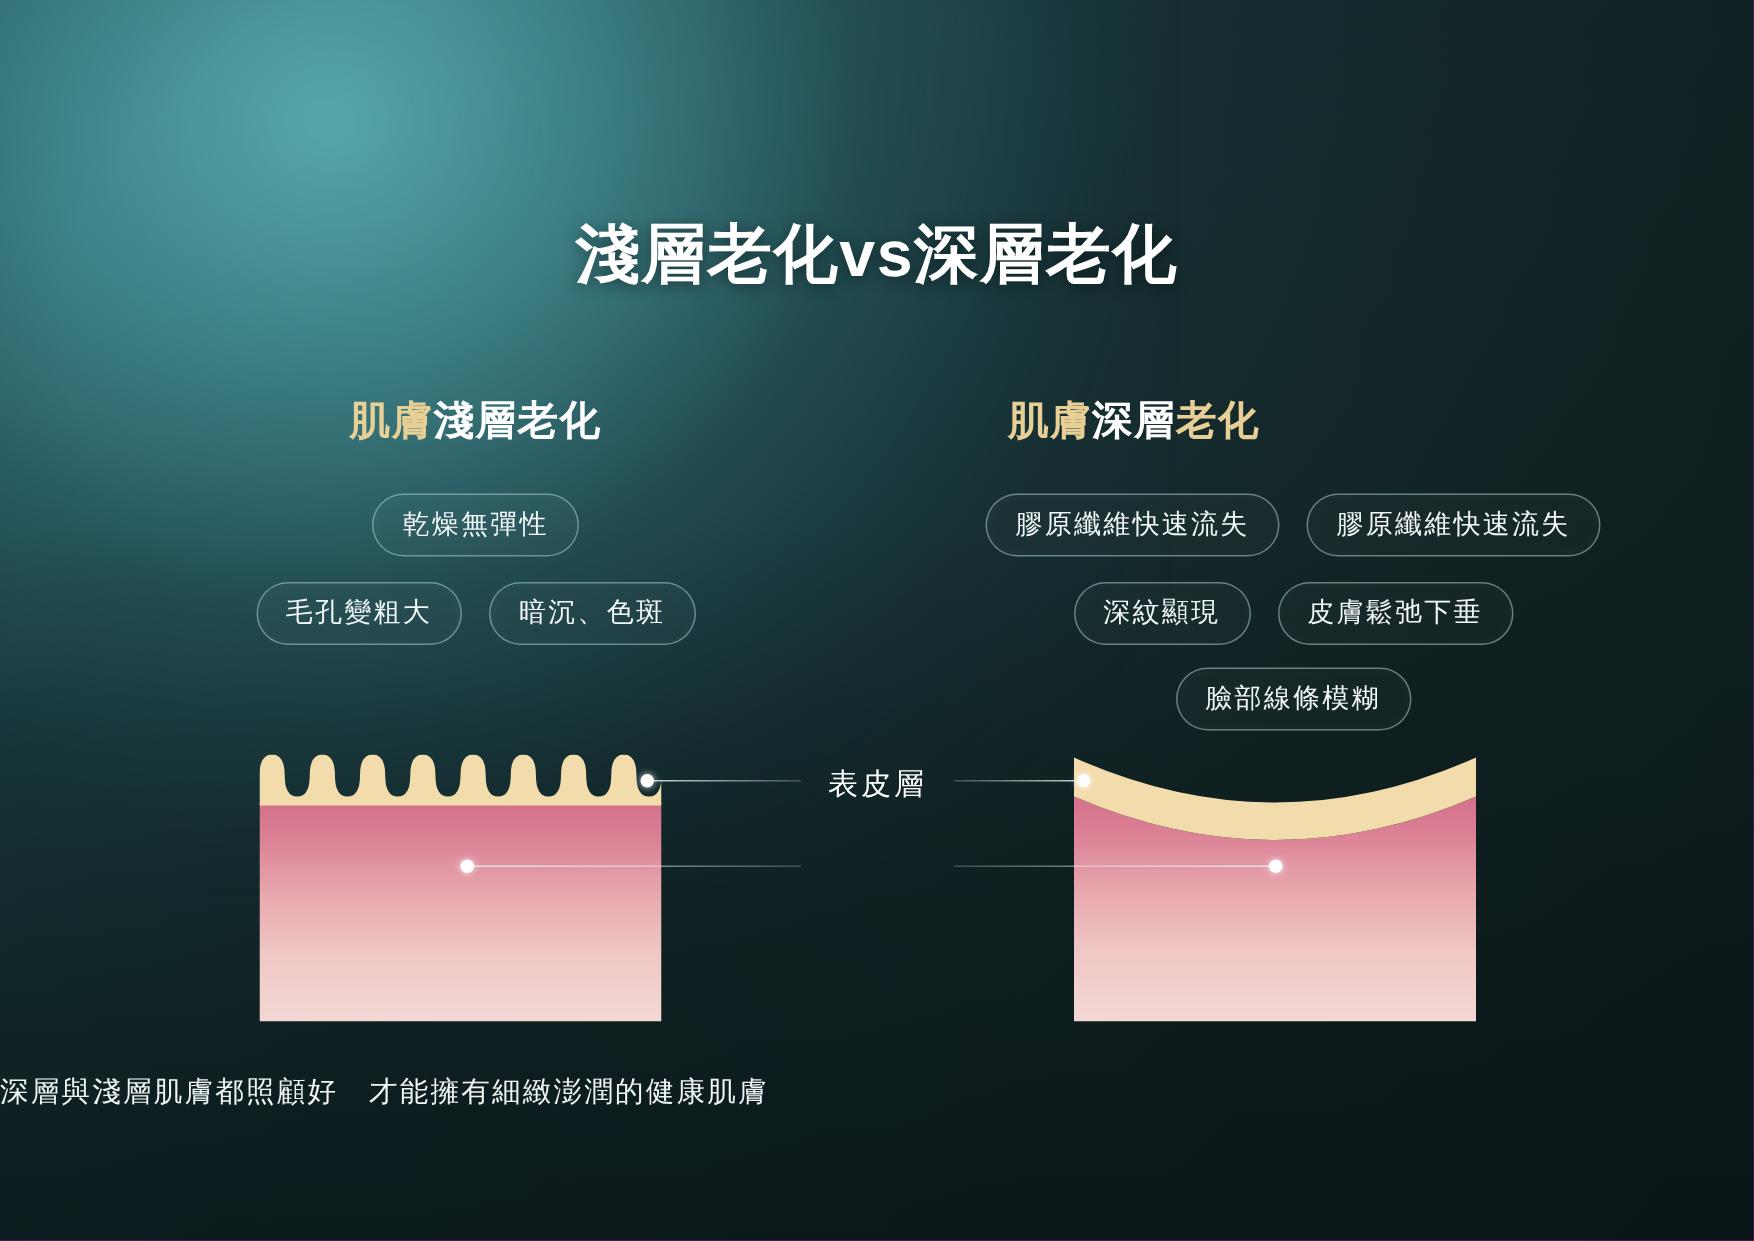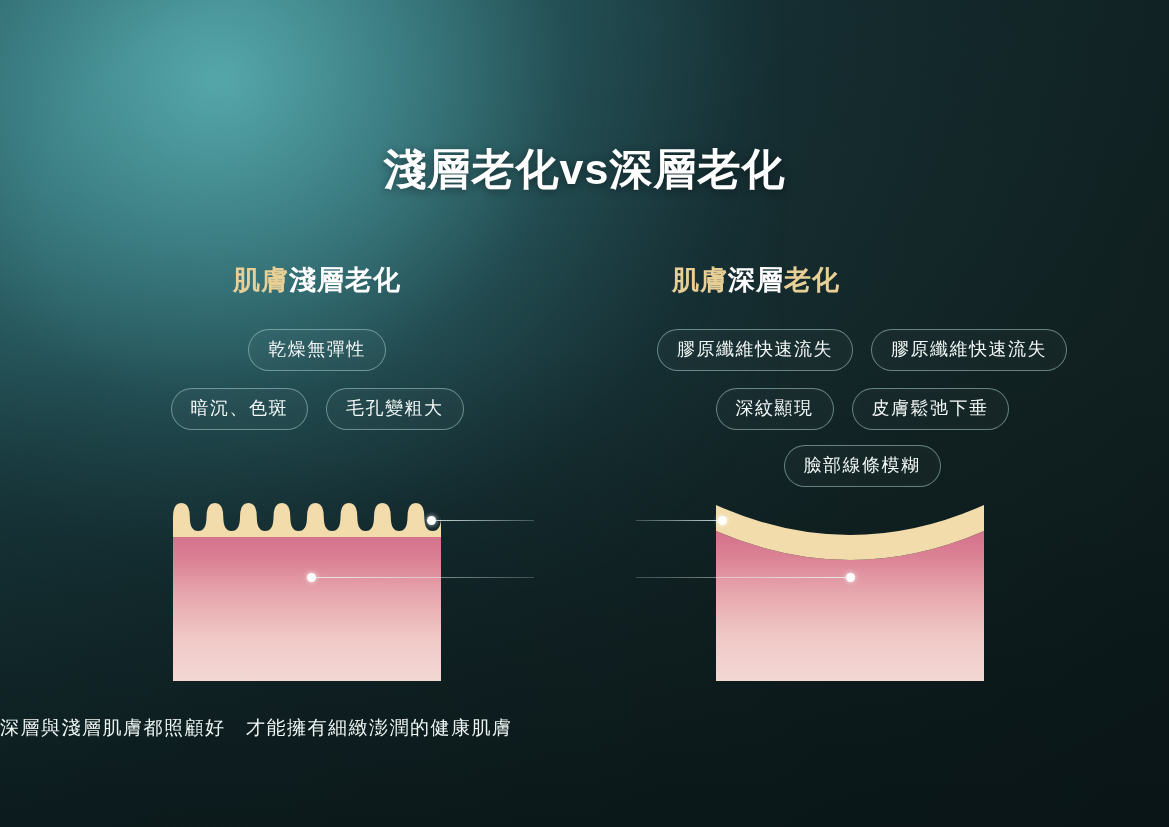--- a/index.html
+++ b/index.html
@@ -164,22 +164,22 @@
     </div>
 
     <div class="col-title right">
       <span class="t-gold">肌膚</span><span class="t-white">深層</span><span class="t-gold">老化</span>
     </div>
 
     <div class="tagrow l" style="top:329px;">
       <div class="tag">乾燥無彈性</div>
     </div>
     <div class="tagrow l" style="top:388px;">
+      <div class="tag">毛孔變粗大</div>
       <div class="tag">暗沉、色斑</div>
-      <div class="tag">毛孔變粗大</div>
     </div>
 
     <div class="tagrow r" style="top:329px;text-align:right;">
       <div class="tag">膠原纖維快速流失</div>
       <div class="tag">膠原纖維快速流失</div>
     </div>
     <div class="tagrow r" style="top:388px;">
       <div class="tag">深紋顯現</div>
       <div class="tag">皮膚鬆弛下垂</div>
     </div>
@@ -245,20 +245,21 @@
 
           <path d="M0,28 Q134,86 268,28 L268,178 L0,178 Z" fill="url(#dermisR)"></path>
 
           <path d="M0,2 Q134,62 268,2 L268,28 Q134,86 0,28 Z" fill="#f2dcab"></path>
         </g>
       </svg>
     </div>
 
     <div class="dot" style="left:427px; top:516px;"></div>
     <div class="connector" style="left:436px; top:520px; width:98px;"></div>
+    <div class="layer-label" style="left:495px; top:509px;">表皮層</div>
     <div class="connector rev" style="left:636px; top:520px; width:85px;"></div>
     <div class="dot" style="left:718px; top:516px;"></div>
 
     <div class="dot" style="left:307px; top:573px;"></div>
     <div class="connector" style="left:316px; top:577px; width:218px;"></div>
     <div class="connector rev" style="left:636px; top:577px; width:212px;"></div>
     <div class="dot" style="left:846px; top:573px;"></div>
 
     <div class="footer-note">深層與淺層肌膚都照顧好　才能擁有細緻澎潤的健康肌膚</div>
 

